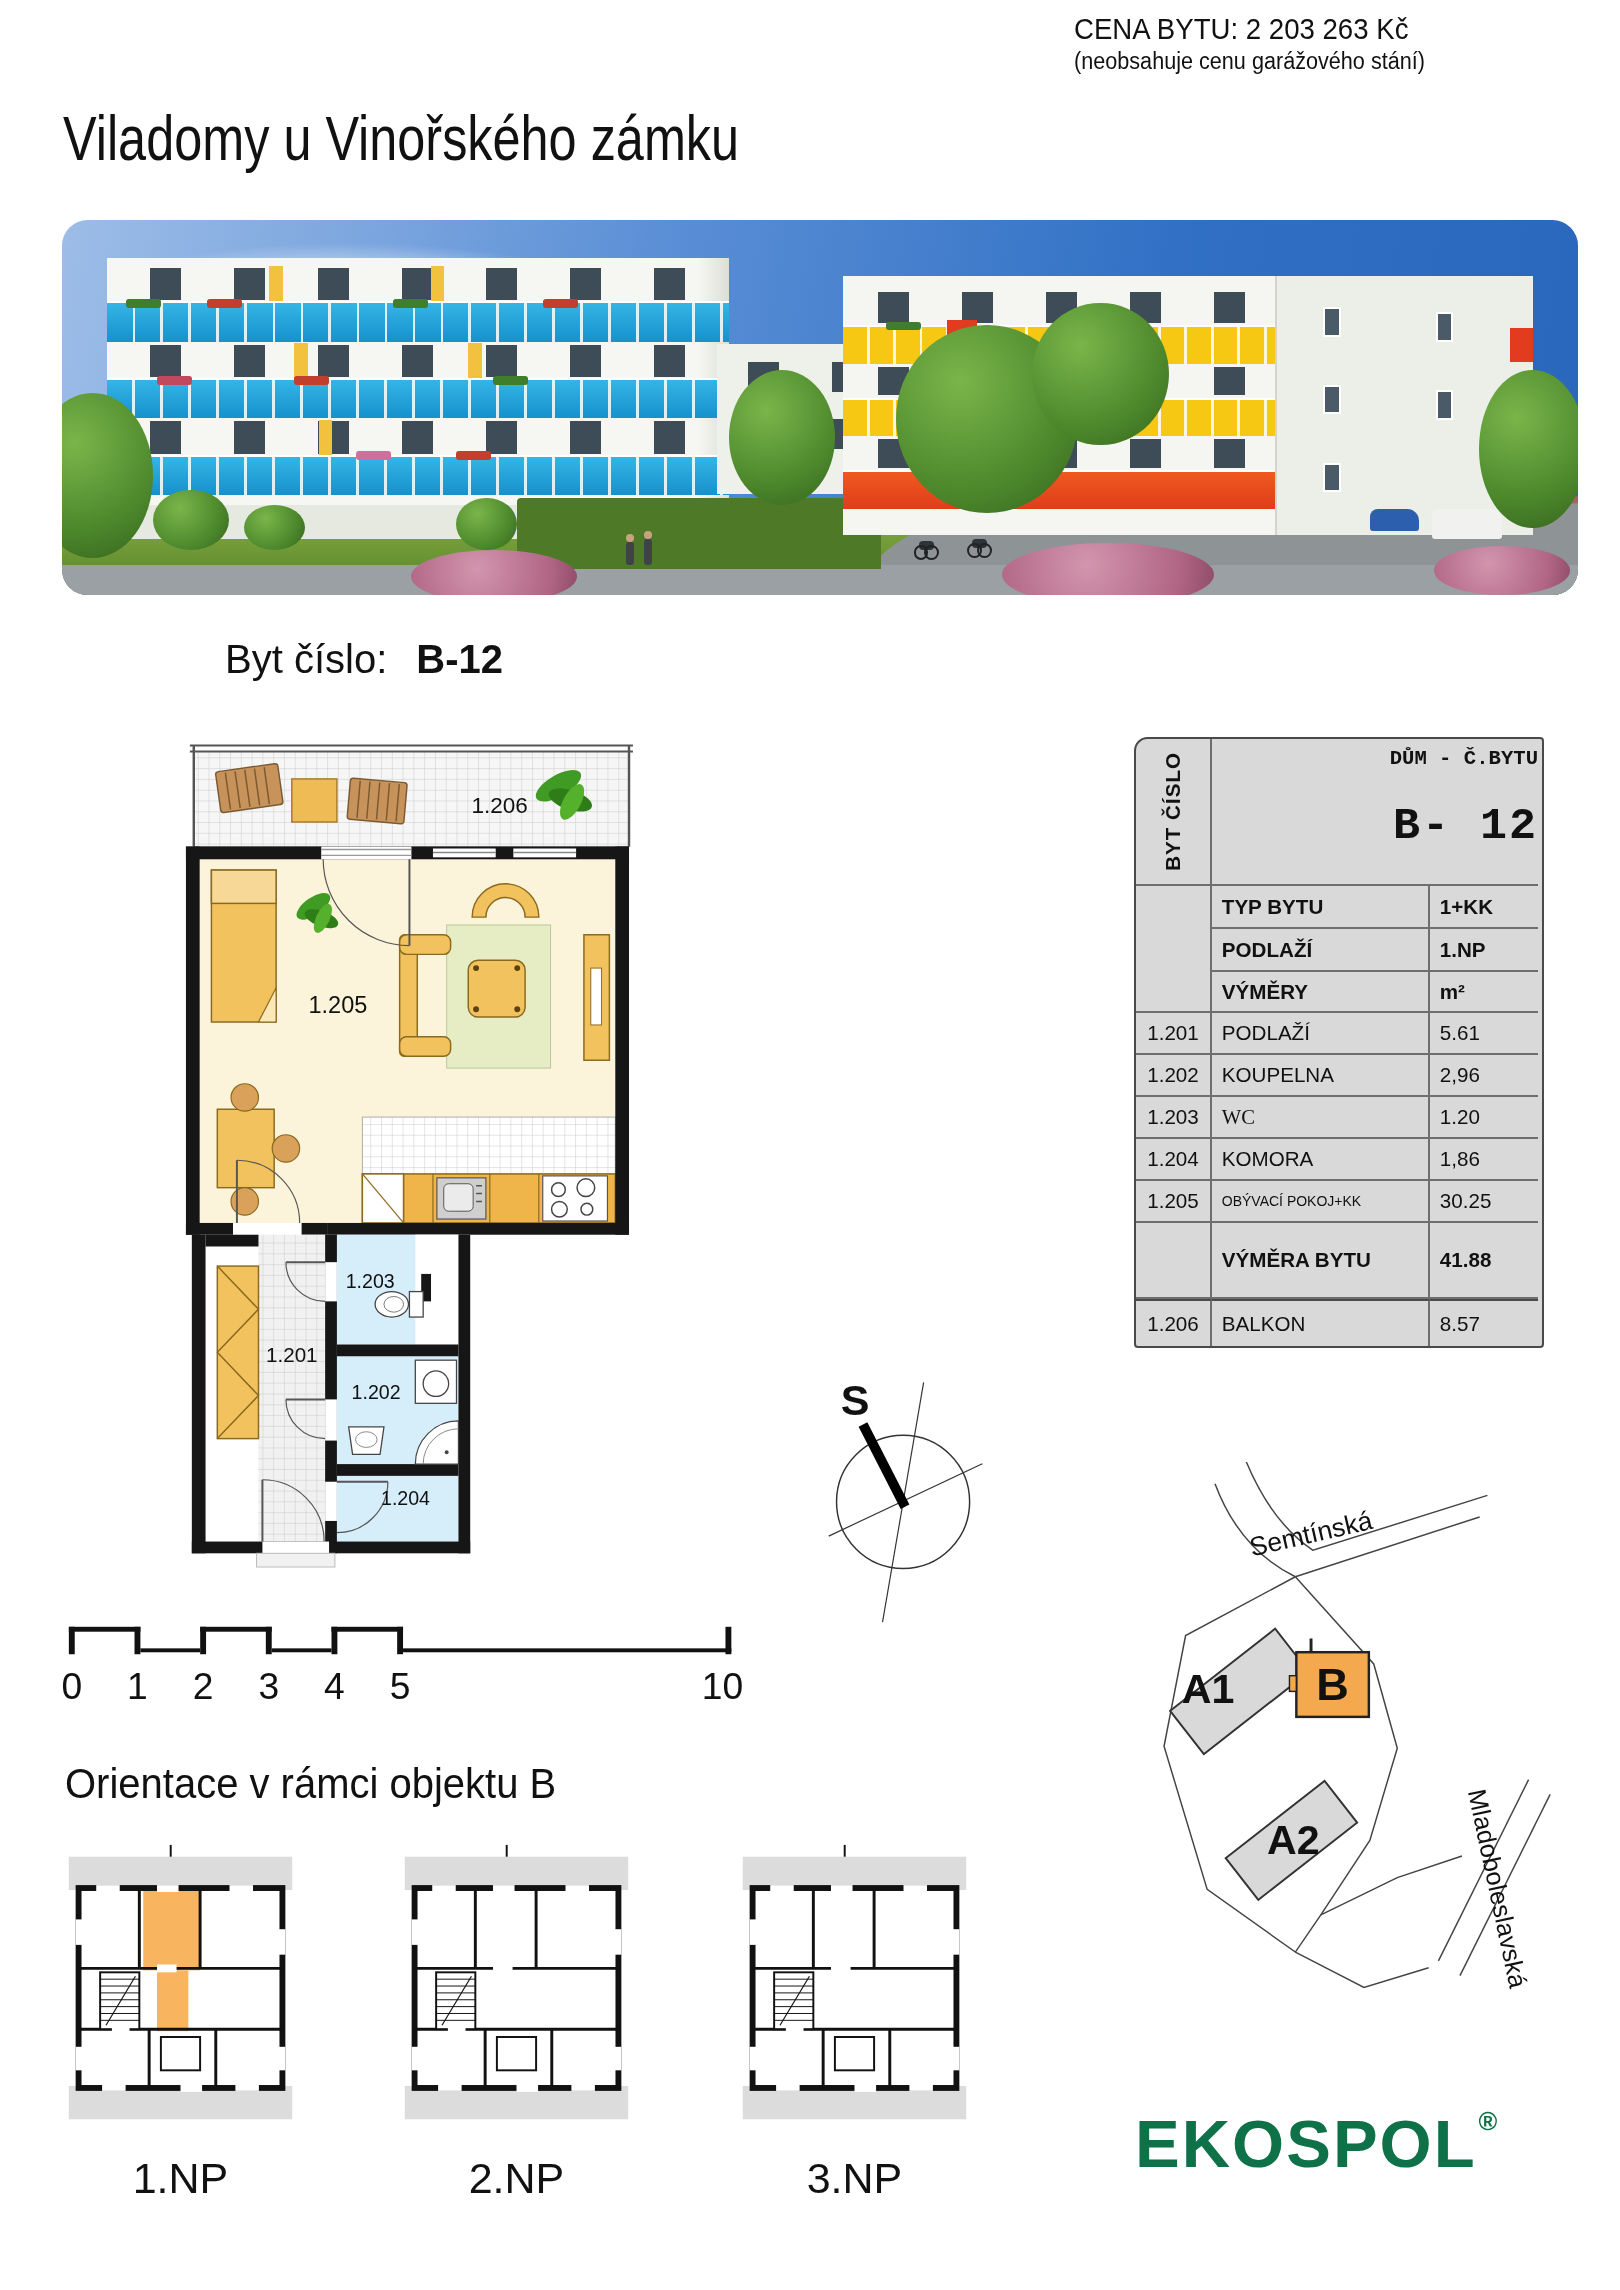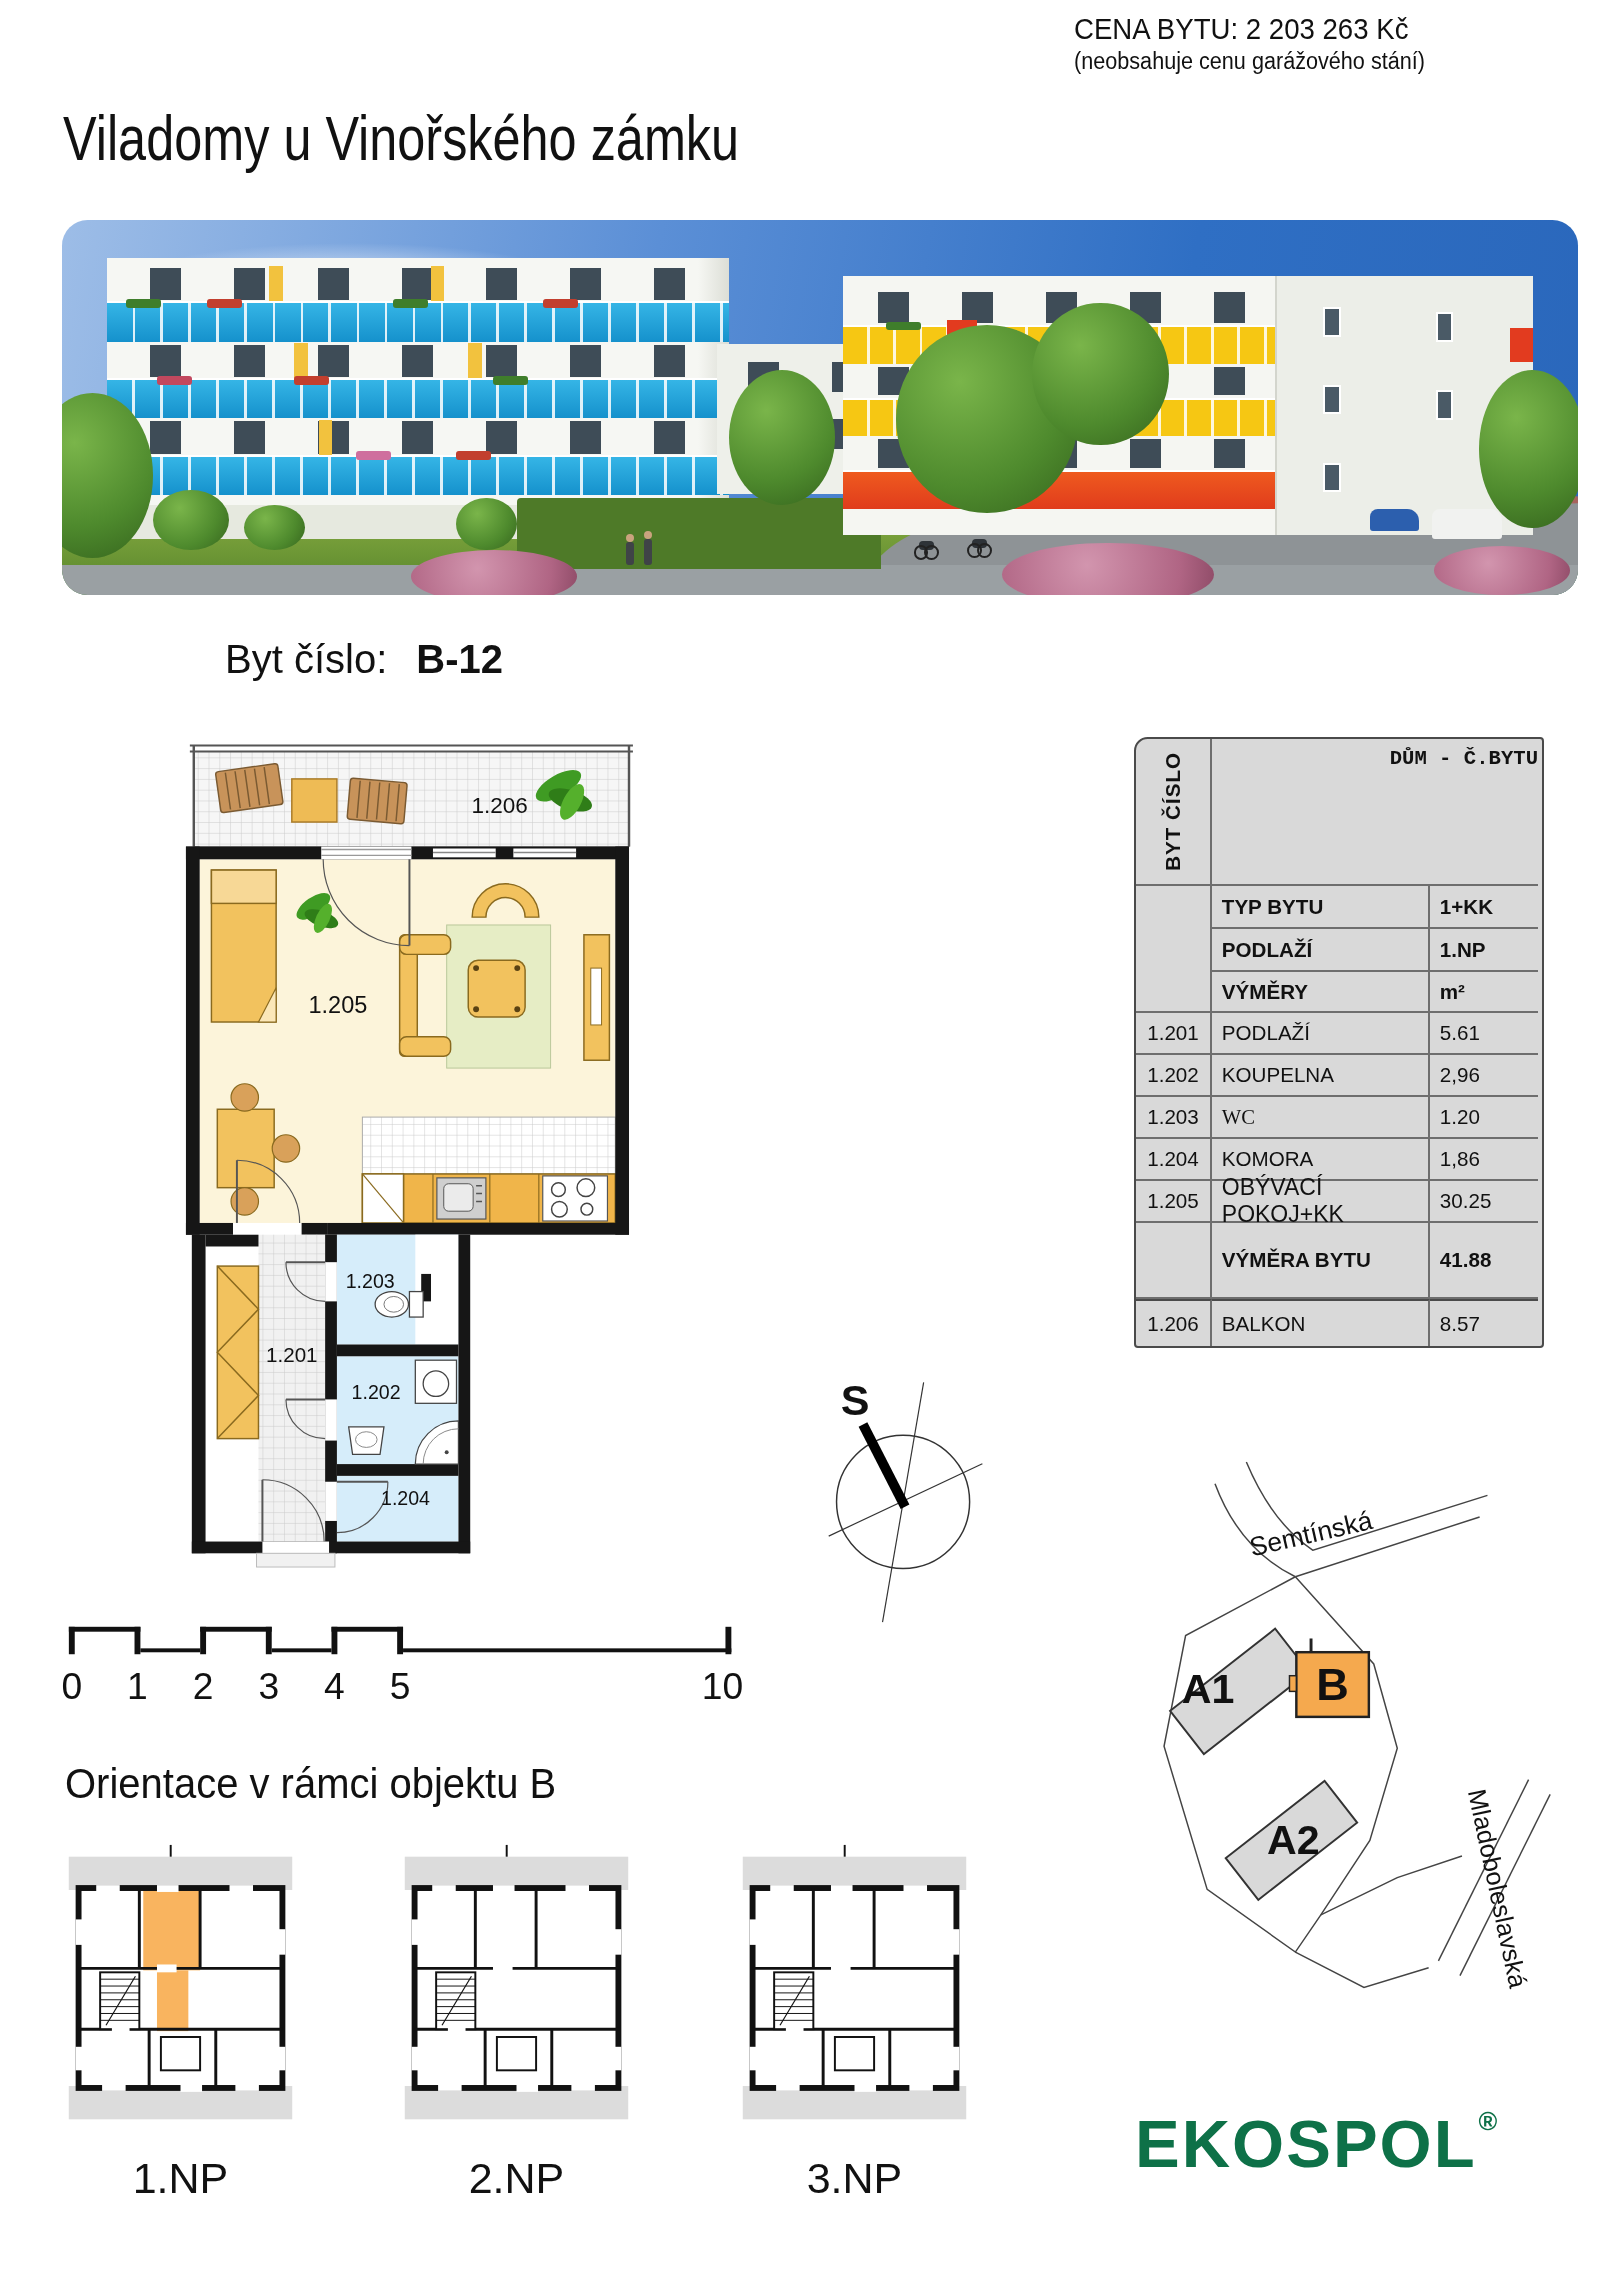--- a/index.html
+++ b/index.html
@@ -373,20 +373,21 @@
       <text x="234" y="796" font-size="20" text-anchor="middle">1.204</text>
     </g>
   </svg>
 
   <div class="itable abs">
     <div class="c corner">
       <span>BYT ČÍSLO</span>
     </div>
     <div class="c headcell last-col">
       <div class="hl">DŮM - Č.BYTU</div>
+      <div class="unit">B- 12</div>
     </div>
 
     <div class="c empty1"></div>
     <div class="c blab" style="grid-row:2;grid-column:2;">TYP BYTU</div>
     <div class="c blab last-col" style="grid-row:2;grid-column:3;">1+KK</div>
     <div class="c blab" style="grid-row:3;grid-column:2;">PODLAŽÍ</div>
     <div class="c blab last-col" style="grid-row:3;grid-column:3;">1.NP</div>
     <div class="c blab" style="grid-row:4;grid-column:2;">VÝMĚRY</div>
     <div class="c blab last-col" style="grid-row:4;grid-column:3;">m²</div>
 
@@ -396,21 +397,21 @@
     <div class="c code" style="grid-row:6;">1.202</div>
     <div class="c" style="grid-row:6;">KOUPELNA</div>
     <div class="c last-col" style="grid-row:6;">2,96</div>
     <div class="c code" style="grid-row:7;">1.203</div>
     <div class="c" style="grid-row:7;font-family:Liberation Serif, serif;">WC</div>
     <div class="c last-col" style="grid-row:7;">1.20</div>
     <div class="c code" style="grid-row:8;">1.204</div>
     <div class="c" style="grid-row:8;">KOMORA</div>
     <div class="c last-col" style="grid-row:8;">1,86</div>
     <div class="c code" style="grid-row:9;">1.205</div>
-    <div class="c" style="grid-row:9;font-size:23px;">OBÝVACÍ POKOJ+KK</div>
+    <div class="c" style="grid-row:9;font-size:14px;">OBÝVACÍ POKOJ+KK</div>
     <div class="c last-col" style="grid-row:9;">30.25</div>
 
     <div class="c" style="grid-row:10;"></div>
     <div class="c blab" style="grid-row:10;">VÝMĚRA BYTU</div>
     <div class="c blab last-col" style="grid-row:10;">41.88</div>
 
     <div class="c code thick-top norb" style="grid-row:11;">1.206</div>
     <div class="c thick-top norb" style="grid-row:11;">BALKON</div>
     <div class="c thick-top norb last-col" style="grid-row:11;">8.57</div>
   </div>

